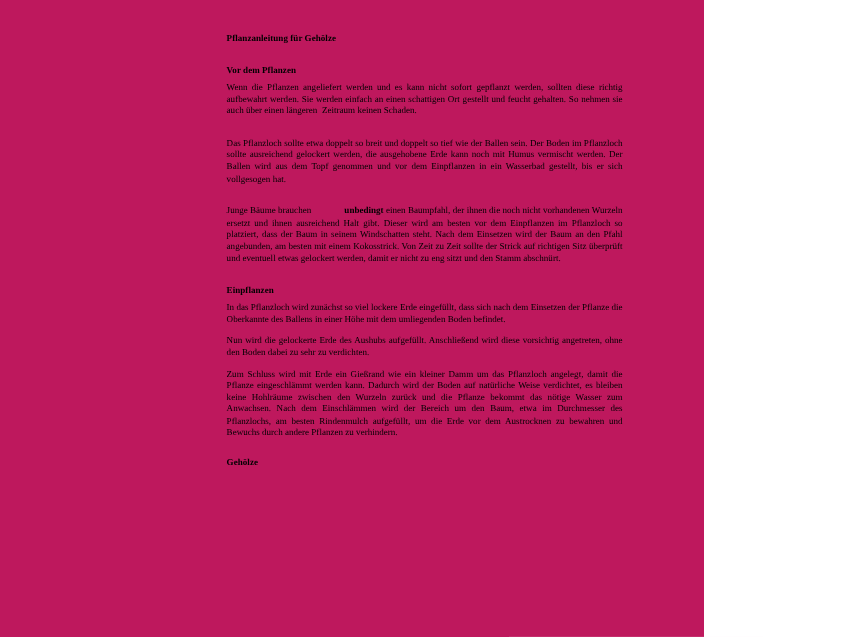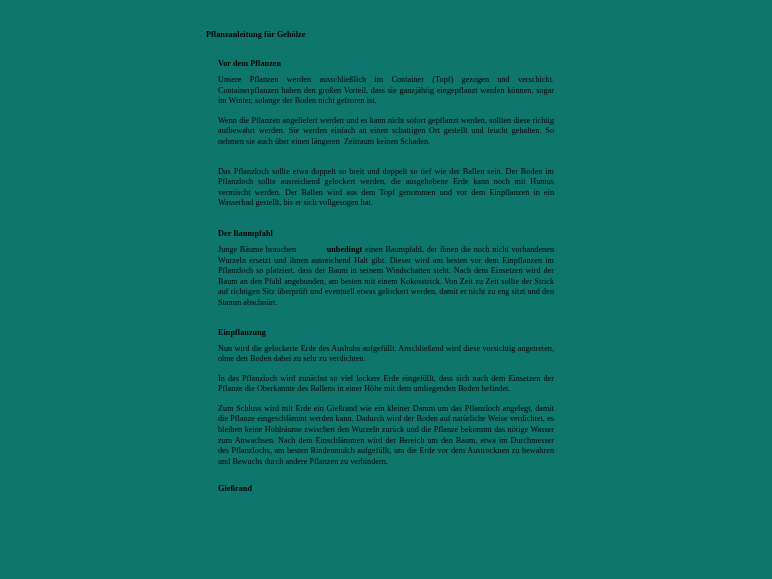--- a/index.html
+++ b/index.html
@@ -10,39 +10,39 @@
   body {
     width: 772px;
     height: 579px;
     overflow: hidden;
     font-family: "Liberation Serif", "DejaVu Serif", serif;
     color: #000000;
     -webkit-font-smoothing: antialiased;
   }
   #page {
     position: relative;
-    width: 772px;
+    width: 640px;
     height: 579px;
-    background: #0f766e;
+    background: #be185d;
   }
   #doc {
     position: absolute;
     left: 206px;
     top: 29px;
     width: 360px;
   }
   .doc-title {
     font-size: 8.2px;
     font-weight: bold;
     line-height: 11px;
     margin: 0 0 18px 0;
     letter-spacing: 0.05px;
   }
   .section {
-    margin: 12px;
+    margin: 0;
   }
   .heading {
     font-size: 8.2px;
     font-weight: bold;
     line-height: 11px;
     margin: 0 0 6px 0;
     letter-spacing: 0.05px;
   }
   .para {
     font-size: 8.2px;
@@ -72,38 +72,36 @@
 </head>
 <body>
 
 <div id="page">
   <div id="doc">
 
     <div class="doc-title">Pflanzanleitung für Gehölze</div>
 
     <div class="section">
       <div class="heading">Vor dem Pflanzen</div>
-      <p class="para">Unsere Pflanzen werden ausschließlich im Container (Topf) gezogen und verschickt. Containerpflanzen haben den großen Vorteil, dass sie ganzjährig eingepflanzt werden können, sogar im Winter, solange der Boden nicht gefroren ist.</p>
       <p class="para">Wenn die Pflanzen angeliefert werden und es kann nicht sofort gepflanzt werden, sollten diese richtig aufbewahrt werden. Sie werden einfach an einen schattigen Ort gestellt und feucht gehalten. So nehmen sie auch über einen längeren  Zeitraum keinen Schaden.</p>
     </div>
 
     <div class="section sec-gap-lg">
       <p class="para">Das Pflanzloch sollte etwa doppelt so breit und doppelt so tief wie der Ballen sein. Der Boden im Pflanzloch sollte ausreichend gelockert werden, die ausgehobene Erde kann noch mit Humus vermischt werden. Der Ballen wird aus dem Topf genommen und vor dem Einpflanzen in ein Wasserbad gestellt, bis er sich vollgesogen hat.</p>
     </div>
 
     <div class="section sec-gap-lg">
-      <div class="heading">Der Baumpfahl</div>
       <p class="para"><span>Junge Bäume brauchen </span><b class="inline-strong">unbedingt</b><span> einen Baumpfahl, der ihnen die noch nicht vorhandenen Wurzeln ersetzt und ihnen ausreichend Halt gibt. Dieser wird am besten vor dem Einpflanzen im Pflanzloch so platziert, dass der Baum in seinem Windschatten steht. Nach dem Einsetzen wird der Baum an den Pfahl angebunden, am besten mit einem Kokosstrick. Von Zeit zu Zeit sollte der Strick auf richtigen Sitz überprüft und eventuell etwas gelockert werden, damit er nicht zu eng sitzt und den Stamm abschnürt.</span></p>
     </div>
 
     <div class="section sec-gap-md">
-      <div class="heading">Einpflanzung</div>
+      <div class="heading">Einpflanzen</div>
+      <p class="para">In das Pflanzloch wird zunächst so viel lockere Erde eingefüllt, dass sich nach dem Einsetzen der Pflanze die Oberkannte des Ballens in einer Höhe mit dem umliegenden Boden befindet.</p>
       <p class="para">Nun wird die gelockerte Erde des Aushubs aufgefüllt. Anschließend wird diese vorsichtig angetreten, ohne den Boden dabei zu sehr zu verdichten.</p>
-      <p class="para">In das Pflanzloch wird zunächst so viel lockere Erde eingefüllt, dass sich nach dem Einsetzen der Pflanze die Oberkannte des Ballens in einer Höhe mit dem umliegenden Boden befindet.</p>
       <p class="para">Zum Schluss wird mit Erde ein Gießrand wie ein kleiner Damm um das Pflanzloch angelegt, damit die Pflanze eingeschlämmt werden kann. Dadurch wird der Boden auf natürliche Weise verdichtet, es bleiben keine Hohlräume zwischen den Wurzeln zurück und die Pflanze bekommt das nötige Wasser zum Anwachsen. Nach dem Einschlämmen wird der Bereich um den Baum, etwa im Durchmesser des Pflanzlochs, am besten Rindenmulch aufgefüllt, um die Erde vor dem Austrocknen zu bewahren und Bewuchs durch andere Pflanzen zu verhindern.</p>
     </div>
 
     <div class="section sec-gap-sm">
-      <div class="heading">Gießrand</div>
+      <div class="heading">Gehölze</div>
     </div>
 
   </div>
 </div>
 
 </body></html>

